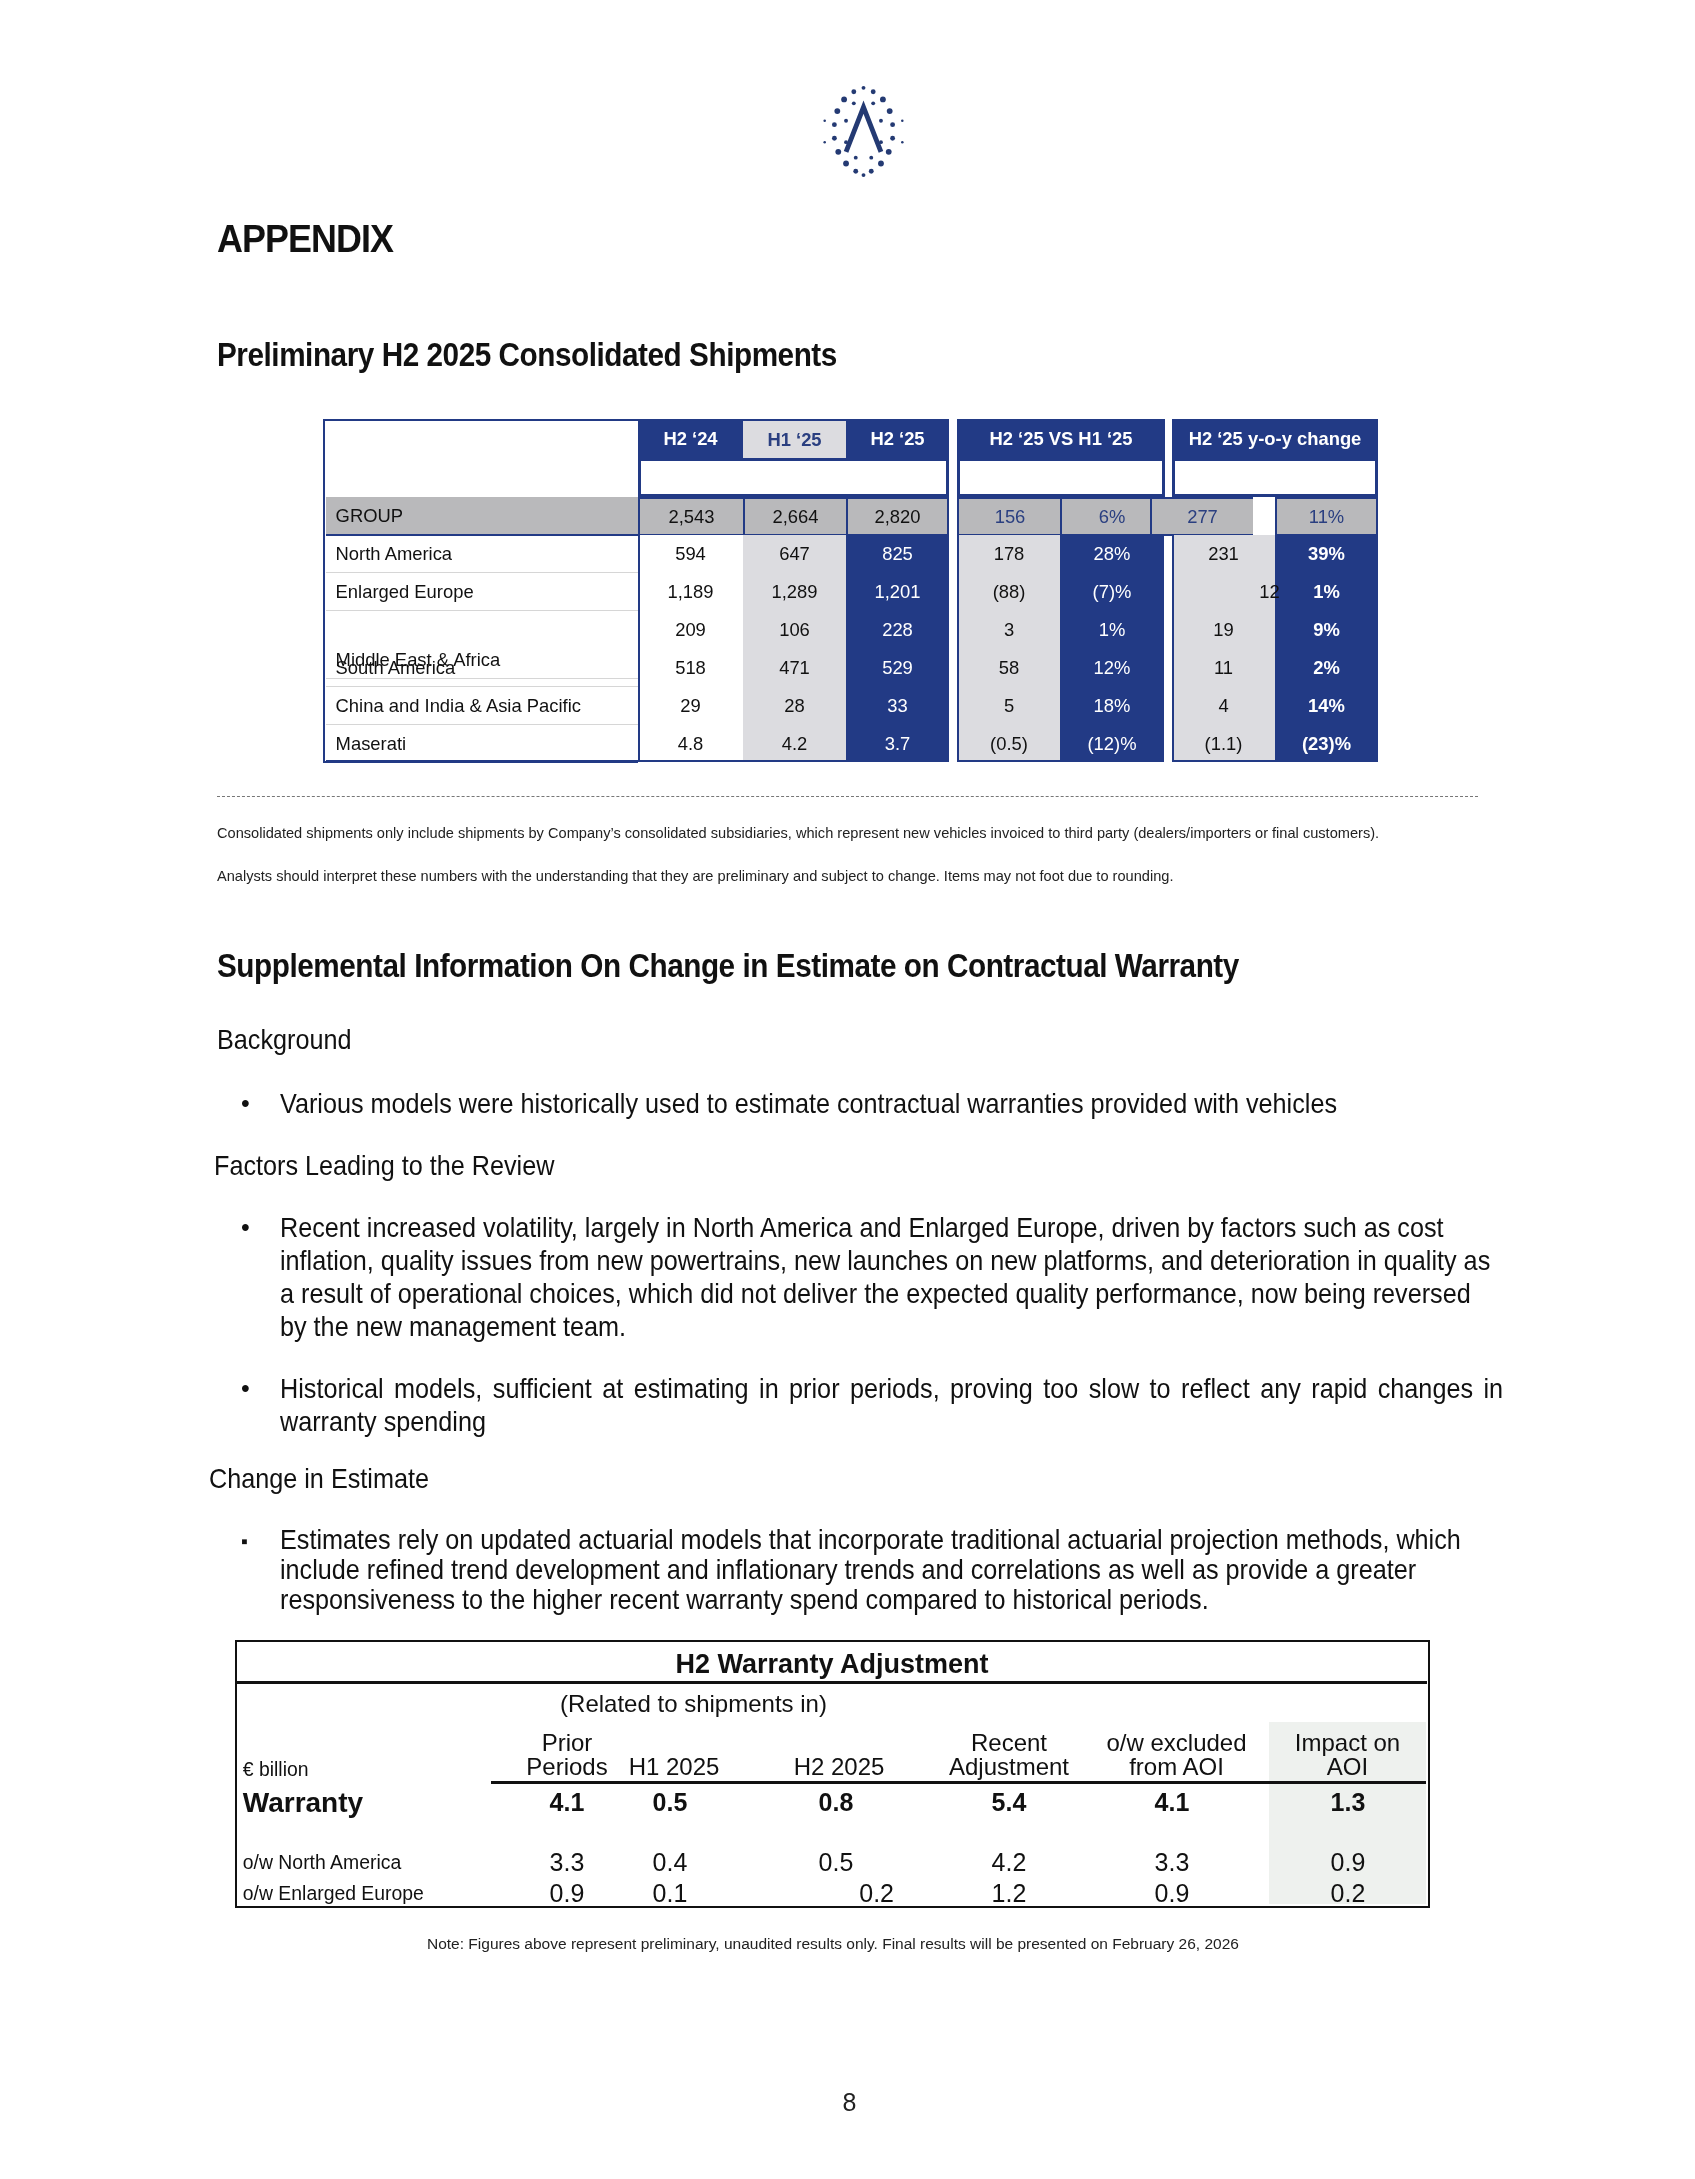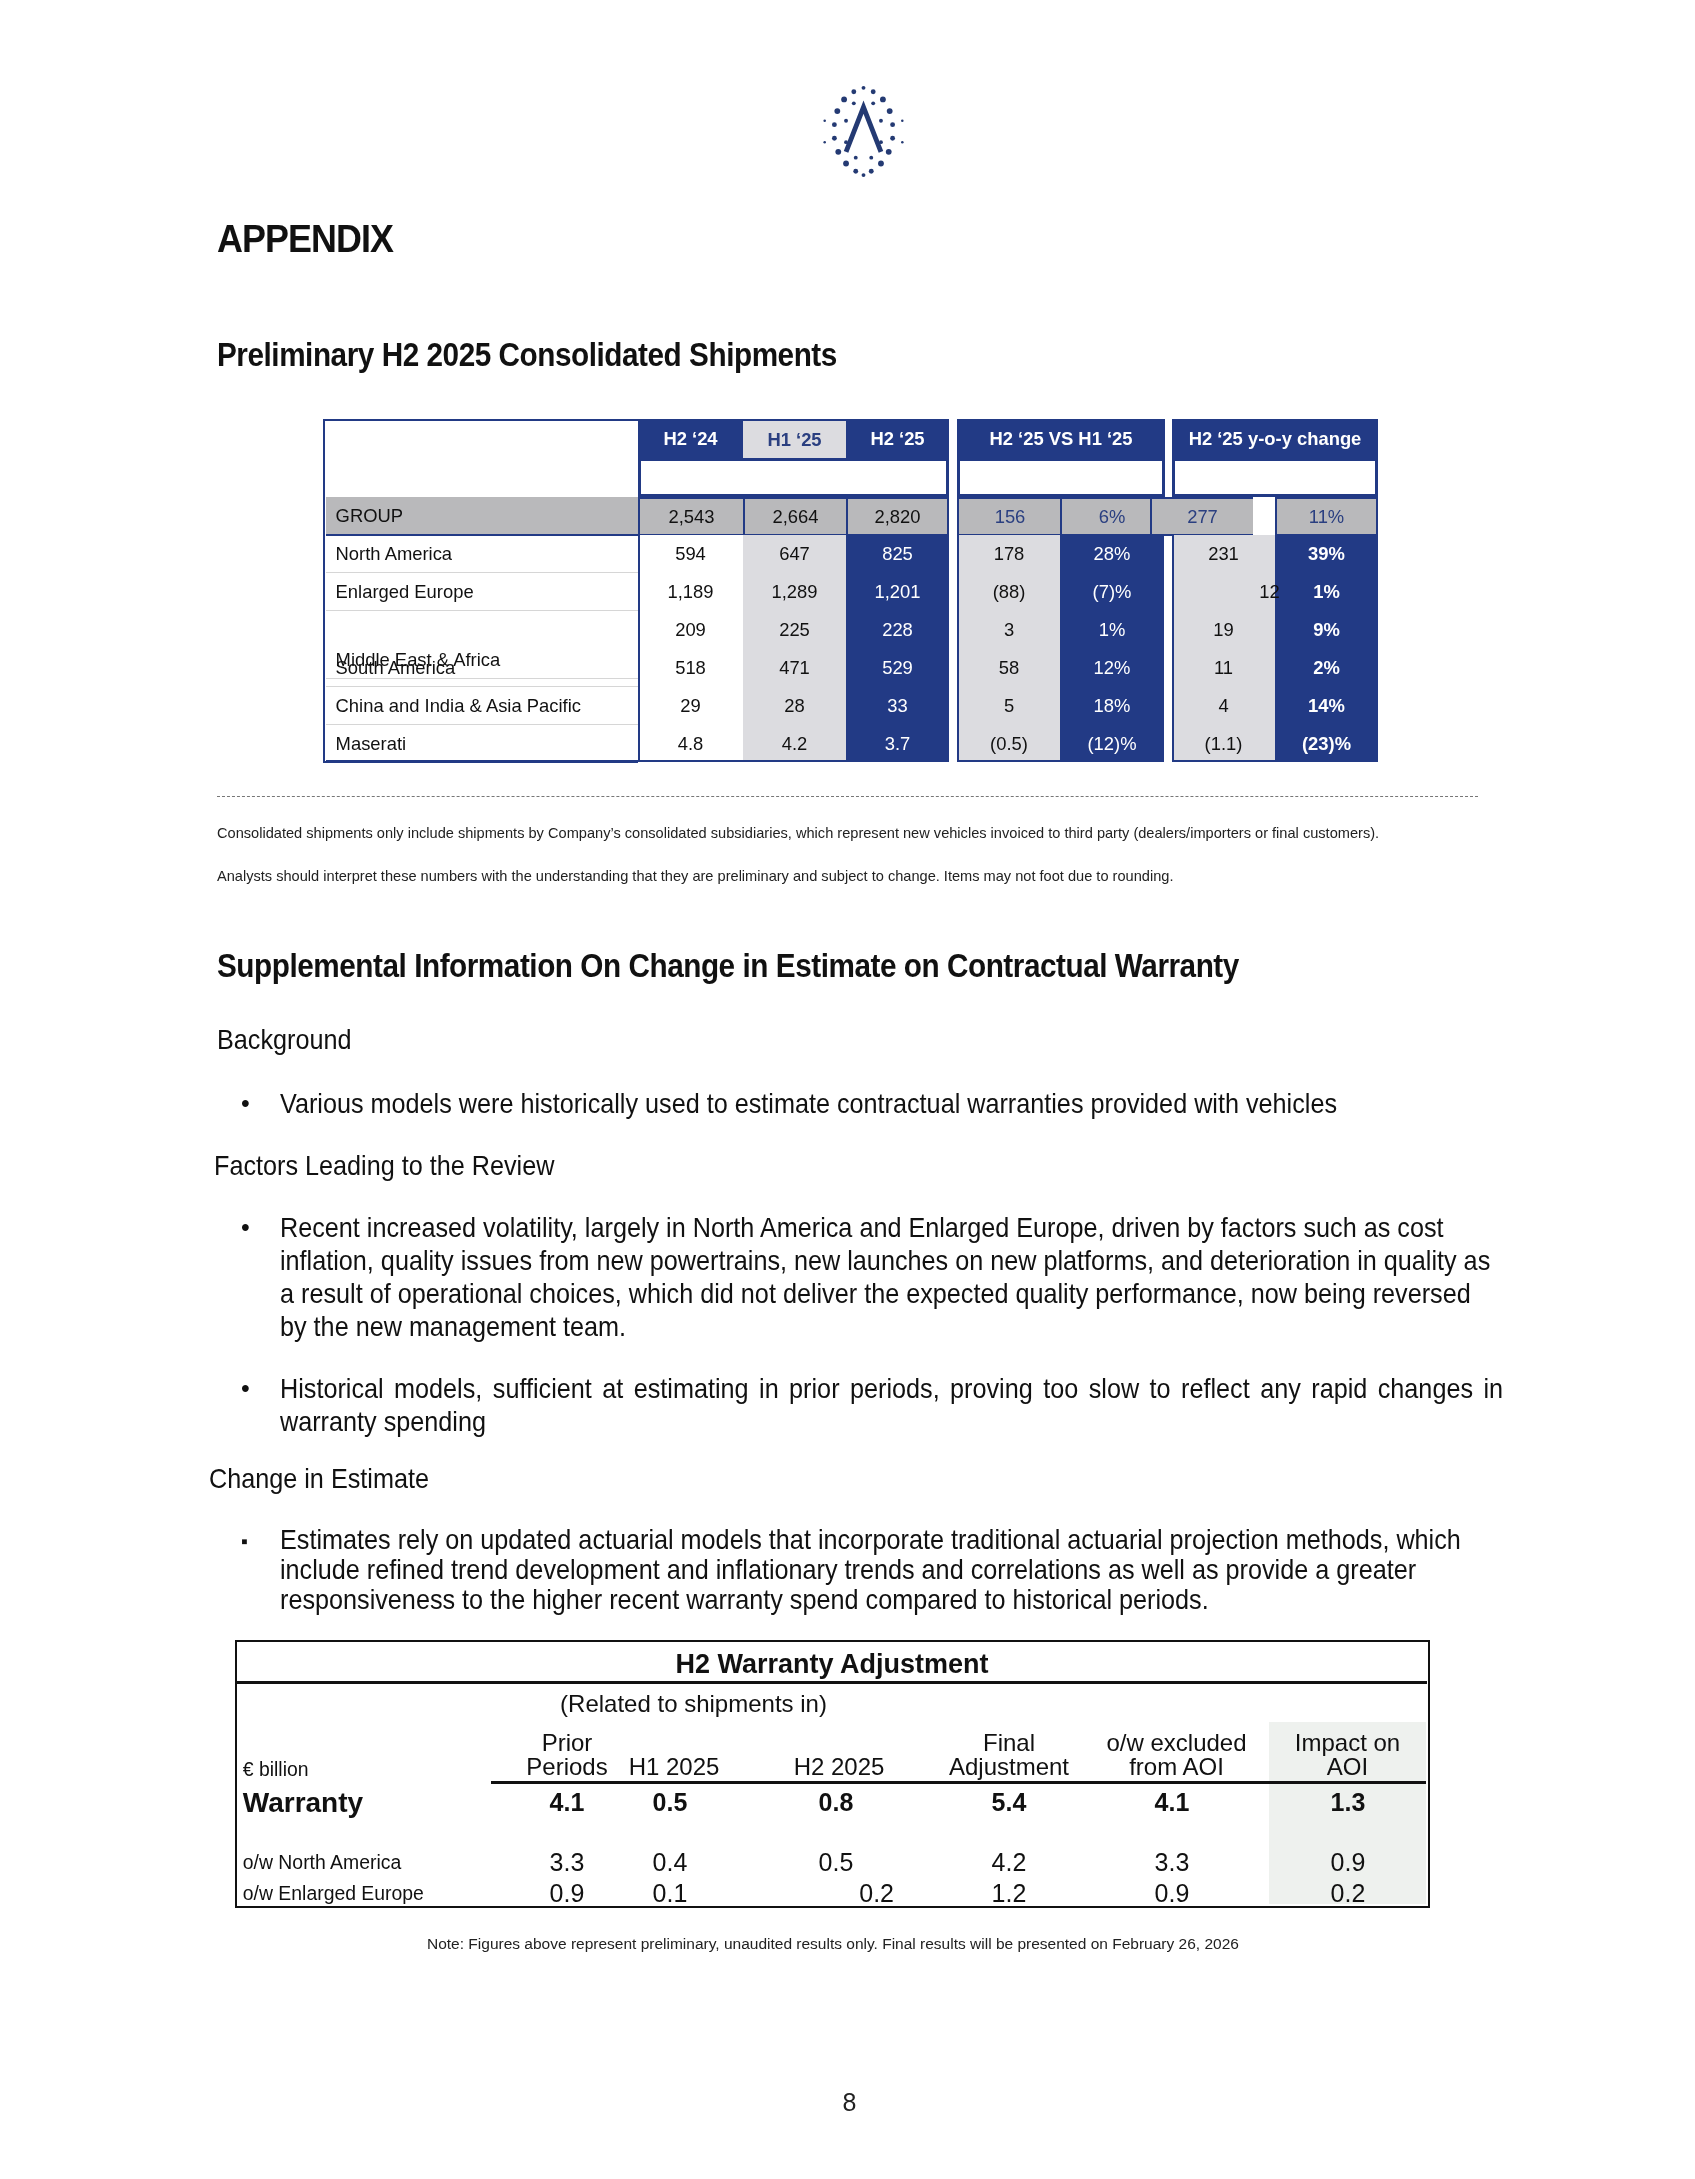--- a/index.html
+++ b/index.html
@@ -139,21 +139,21 @@
       <div class="cell label" style="left: 2.9px; top: 154px; width: 312px; height: 38px; border-bottom: 1.9px solid rgb(214, 214, 214);">Enlarged Europe</div>
       <div class="cell" style="left: 315px; top: 154px; width: 105px; height: 38px;">1,189</div>
       <div class="cell" style="left: 420px; top: 154px; width: 103px; height: 38px;">1,289</div>
       <div class="cell" style="left: 523px; top: 154px; width: 103px; height: 38px; color: rgb(255, 255, 255);">1,201</div>
       <div class="cell" style="left: 634px; top: 154px; width: 104px; height: 38px;">(88)</div>
       <div class="cell" style="left: 737px; top: 154px; width: 104px; height: 38px; color: rgb(255, 255, 255);">(7)%</div>
       <div class="cell" style="left: 895px; top: 154px; width: 103px; height: 38px;">12</div>
       <div class="cell bold" style="left: 952px; top: 154px; width: 103px; height: 38px; color: rgb(255, 255, 255);">1%</div>
       <div class="cell label" style="left: 2.9px; top: 192px; width: 312px; height: 38px; border-bottom: 1.9px solid rgb(214, 214, 214); margin-top: 30px;">Middle East &amp; Africa</div>
       <div class="cell" style="left: 315px; top: 192px; width: 105px; height: 38px;">209</div>
-      <div class="cell" style="left: 420px; top: 192px; width: 103px; height: 38px;">225</div>
+      <div class="cell" style="left: 420px; top: 192px; width: 103px; height: 38px;">106</div>
       <div class="cell" style="left: 523px; top: 192px; width: 103px; height: 38px; color: rgb(255, 255, 255);">228</div>
       <div class="cell" style="left: 634px; top: 192px; width: 104px; height: 38px;">3</div>
       <div class="cell" style="left: 737px; top: 192px; width: 104px; height: 38px; color: rgb(255, 255, 255);">1%</div>
       <div class="cell" style="left: 849px; top: 192px; width: 103px; height: 38px;">19</div>
       <div class="cell bold" style="left: 952px; top: 192px; width: 103px; height: 38px; color: rgb(255, 255, 255);">9%</div>
       <div class="cell label" style="left: 2.9px; top: 230px; width: 312px; height: 38px; border-bottom: 1.9px solid rgb(214, 214, 214);">South America</div>
       <div class="cell" style="left: 315px; top: 230px; width: 105px; height: 38px;">518</div>
       <div class="cell" style="left: 420px; top: 230px; width: 103px; height: 38px;">471</div>
       <div class="cell" style="left: 523px; top: 230px; width: 103px; height: 38px; color: rgb(255, 255, 255);">529</div>
       <div class="cell" style="left: 634px; top: 230px; width: 104px; height: 38px;">58</div>
@@ -213,21 +213,21 @@
   <div style="position:absolute;left:0;top:39px;width:1190px;height:2.9px;background:#111;"></div>
   <div class="t" style="left:301px;top:50px;width:311px;">(Related to shipments in)</div>
 
   <div style="position:absolute;left:1032px;top:80px;width:157px;height:182px;background:#eef1ee;"></div>
 
   <div class="t" style="left:5.8px;top:115px;font-size:19.4px;text-align:left;">€ billion</div>
   <div class="t" style="left:272px;top:89px;width:116px;">Prior</div>
   <div class="t" style="left:272px;top:113px;width:116px;">Periods</div>
   <div class="t" style="left:369px;top:113px;width:136px;">H1 2025</div>
   <div class="t" style="left:534px;top:113px;width:136px;">H2 2025</div>
-  <div class="t" style="left:704px;top:89px;width:136px;">Final</div>
+  <div class="t" style="left:704px;top:89px;width:136px;">Recent</div>
   <div class="t" style="left:704px;top:113px;width:136px;">Adjustment</div>
   <div class="t" style="left:862px;top:89px;width:155px;">o/w excluded</div>
   <div class="t" style="left:862px;top:113px;width:155px;">from AOI</div>
   <div class="t" style="left:1032px;top:89px;width:157px;">Impact on</div>
   <div class="t" style="left:1032px;top:113px;width:157px;">AOI</div>
   <div style="position:absolute;left:254px;top:139px;width:935px;height:2.9px;background:#111;"></div>
 
   <div class="t bnum" style="left:5.8px;top:146px;text-align:left;font-size:28px;line-height:29px;">Warranty</div>
   <div class="num bnum" style="left:272px;top:146px;">4.1</div>
   <div class="num bnum" style="left:375px;top:146px;">0.5</div>

